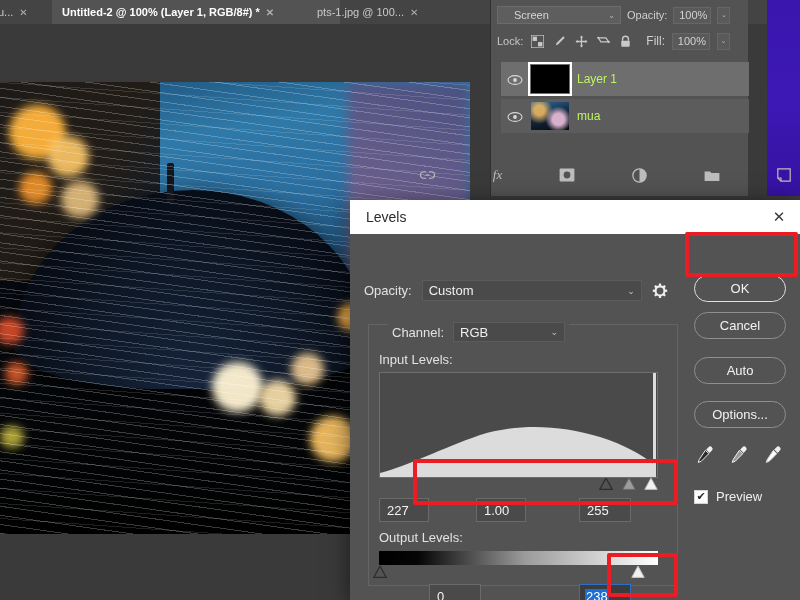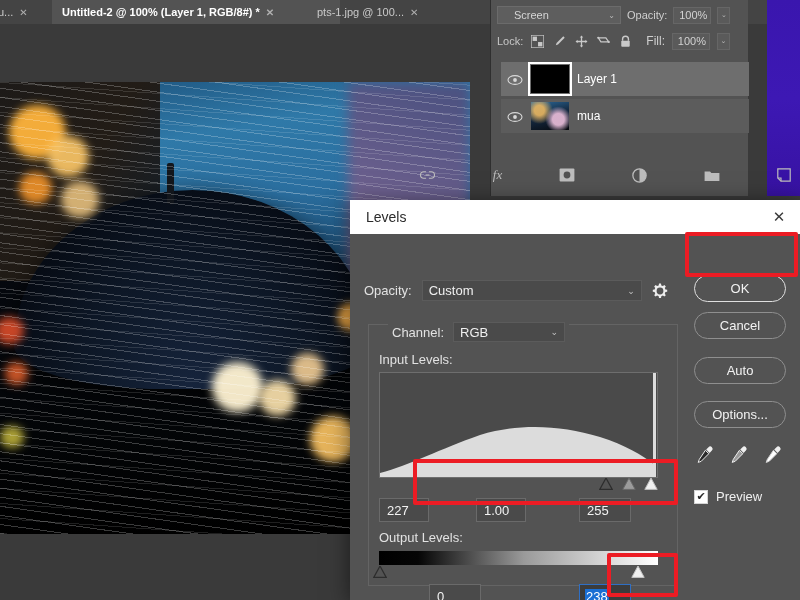--- a/index.html
+++ b/index.html
@@ -121,21 +121,21 @@
   .layer-row.r1 { top: 99px; background: #5c5c5c; }
   .eye { width: 16px; height: 14px; margin-left: 6px; color: #d8d8d8; }
   .thumb { width: 38px; height: 28px; background: #000; }
   .thumb.sel { outline: 2px solid #ffffff; outline-offset: 1px; }
   .thumb.photo-thumb {
     background:
       radial-gradient(circle at 72% 62%, rgba(226,184,212,.95) 0 18%, rgba(0,0,0,0) 40%),
       radial-gradient(circle at 22% 30%, rgba(247,190,96,.85) 0 14%, rgba(0,0,0,0) 38%),
       linear-gradient(165deg, #2d6c9d 0%, #14283f 48%, #06080c 100%);
   }
-  .layer-name { font-size: 12px; color: #ffffff; }
+  .layer-name { font-size: 12px; color: #bef264; }
 
   .layer-toolbar {
     position: absolute; left: 0; bottom: 8px; width: 258px; height: 26px;
     display: flex; align-items: center; justify-content: center; gap: 16px;
   }
   .lt-icon { width: 17px; height: 17px; color: #bdbdbd; display: flex; align-items: center; justify-content: flex-end; margin-left: 41px; }
 
   
   .levels-dialog {
     position: absolute; left: 350px; top: 200px; width: 450px; height: 400px;

